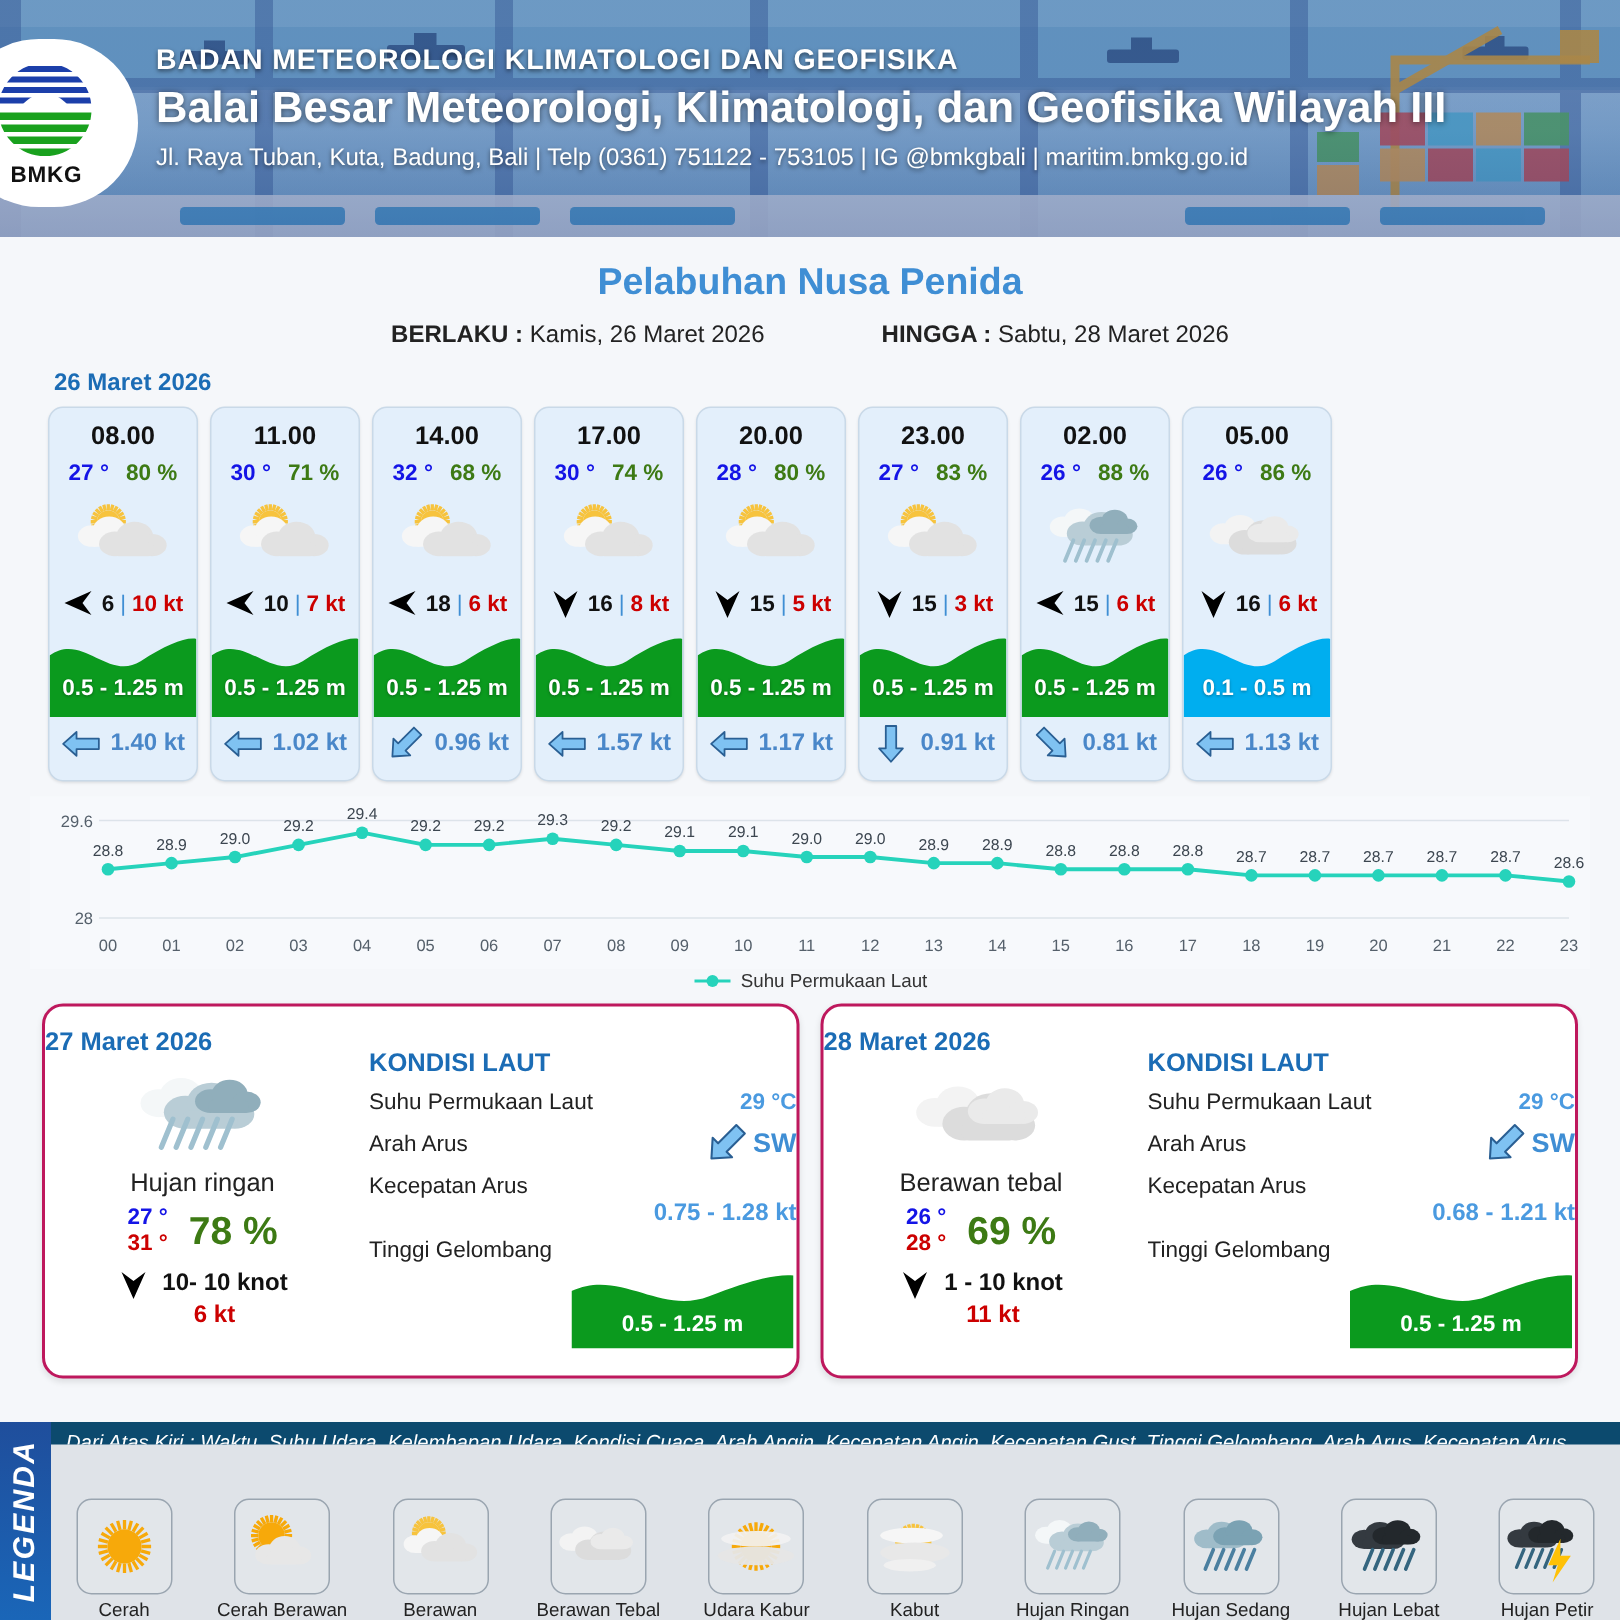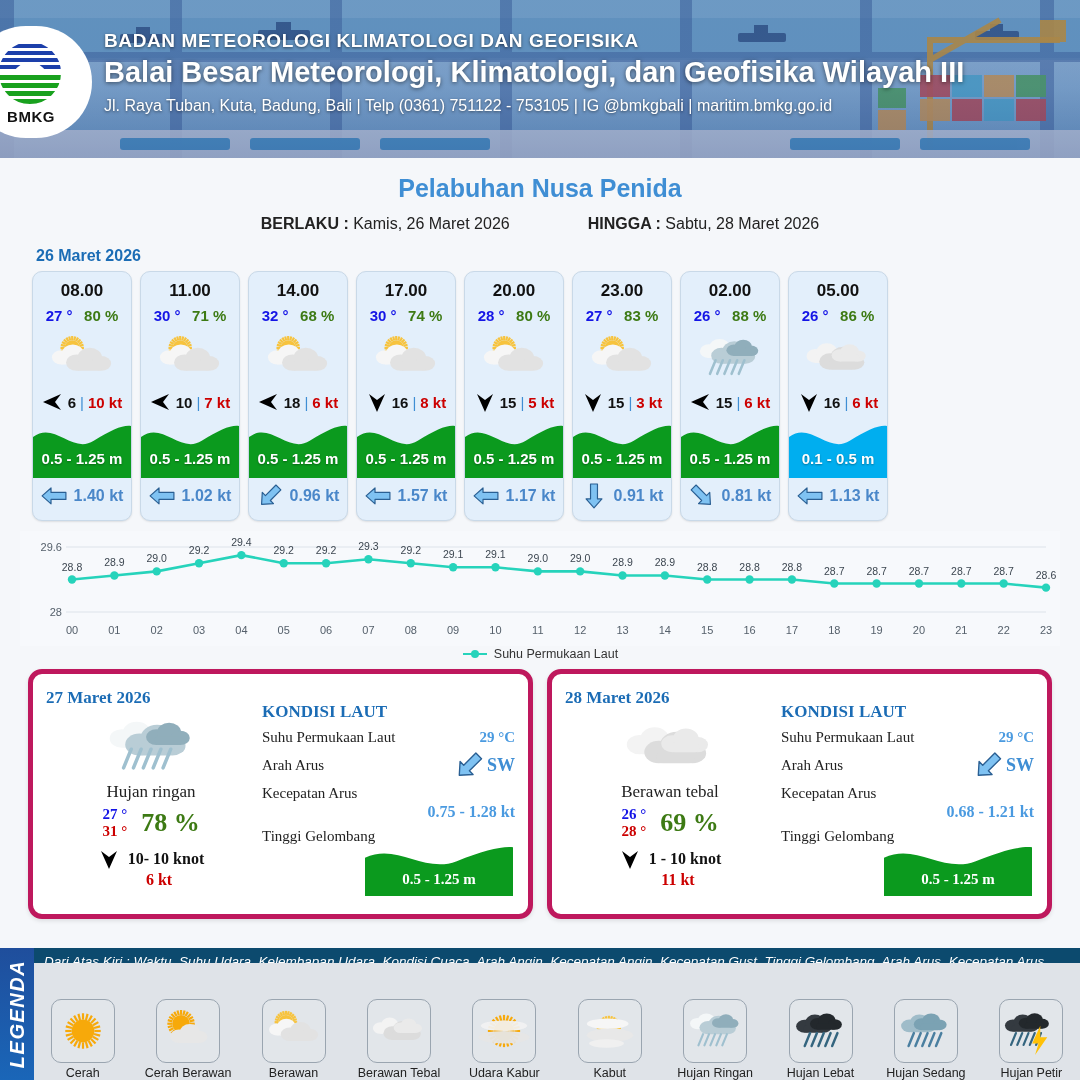--- a/index.html
+++ b/index.html
@@ -121,25 +121,24 @@
   .chart-legend {
     text-align: center; font-size: 12.5px; color: #333; margin-top: 1px;
     display:flex; align-items:center; justify-content:center; gap:6px;
   }
   .legend-mark { display:inline-block; }
 
   
   .dailies { display: flex; gap: 14px; padding: 8px 28px 0 28px; }
   .daily {
     flex: 1; height: 250px; background: #fff;
-    border: 5px solid #be185d; border-radius: 14px;
+    border: 2px solid #be185d; border-radius: 14px;
     box-shadow: 0 2px 4px rgba(0,0,0,.10);
-    position: relative; padding: 14px 13px;
+    position: relative; padding: 14px 0;
     display: flex;
-    font-family: Liberation Serif, serif;
   }
   .d-left { width: 210px; position: relative; }
   .d-date { font-size: 17px; font-weight: bold; color: #1b6cb5; }
   .d-icon { height: 70px; display:flex; align-items:center; justify-content:center; margin-top: 2px; }
   .d-cond { text-align:center; font-size: 17px; color: #222; margin-top: 2px; }
   .d-temps {
     display:flex; align-items:center; justify-content:center; gap: 14px; margin-top: 4px;
   }
   .d-tcol { display:flex; flex-direction: column; font-size:15px; font-weight:bold; line-height:1.15; }
   .d-tmin { color:#1414e6; }
@@ -1343,20 +1342,46 @@
                 <line x1="37" y1="0" x2="30" y2="17" stroke="#9fc0cf" stroke-width="3.2" stroke-linecap="round"></line>
                 <line x1="46" y1="0" x2="39" y2="17" stroke="#9fc0cf" stroke-width="3.2" stroke-linecap="round"></line>
               </g>
             </svg>
           </div>
     <div class="legend-label">Hujan Ringan</div>
         </div>
         <div class="legend-item">
     <div class="legend-box">
             <svg viewBox="0 0 58 52" width="58" height="52">
+              <g transform="translate(3.48,8.32) scale(0.6297142857142858)">
+    <ellipse cx="14" cy="20" rx="13" ry="10" fill="#9fbcc9" stroke="none" stroke-width="1"></ellipse>
+    <ellipse cx="30" cy="14" rx="15" ry="12" fill="#9fbcc9" stroke="none" stroke-width="1"></ellipse>
+    <ellipse cx="44" cy="21" rx="12" ry="9" fill="#9fbcc9" stroke="none" stroke-width="1"></ellipse>
+    <rect x="12" y="19" width="34" height="11" rx="5" fill="#9fbcc9"></rect>
+  </g>
+              <g transform="translate(16.240000000000002,7.280000000000001) scale(0.5965714285714286)">
+    <ellipse cx="14" cy="20" rx="13" ry="10" fill="#7ba2b3" stroke="none" stroke-width="1"></ellipse>
+    <ellipse cx="30" cy="14" rx="15" ry="12" fill="#7ba2b3" stroke="none" stroke-width="1"></ellipse>
+    <ellipse cx="44" cy="21" rx="12" ry="9" fill="#7ba2b3" stroke="none" stroke-width="1"></ellipse>
+    <rect x="12" y="19" width="34" height="11" rx="5" fill="#7ba2b3"></rect>
+  </g>
+              <g transform="translate(9.28,28.080000000000002) scale(0.7622857142857143)">
+                <line x1="10" y1="0" x2="3" y2="17" stroke="#4a7fa0" stroke-width="3.2" stroke-linecap="round"></line>
+                <line x1="19" y1="0" x2="12" y2="17" stroke="#4a7fa0" stroke-width="3.2" stroke-linecap="round"></line>
+                <line x1="28" y1="0" x2="21" y2="17" stroke="#4a7fa0" stroke-width="3.2" stroke-linecap="round"></line>
+                <line x1="37" y1="0" x2="30" y2="17" stroke="#4a7fa0" stroke-width="3.2" stroke-linecap="round"></line>
+                <line x1="46" y1="0" x2="39" y2="17" stroke="#4a7fa0" stroke-width="3.2" stroke-linecap="round"></line>
+              </g>
+            </svg>
+          </div>
+    <div class="legend-label">Hujan Sedang</div>
+        </div>
+        <div class="legend-item">
+    <div class="legend-box">
+            <svg viewBox="0 0 58 52" width="58" height="52">
               <g transform="translate(3.48,8.32) scale(0.6462857142857144)">
     <ellipse cx="14" cy="20" rx="13" ry="10" fill="#343a40" stroke="none" stroke-width="1"></ellipse>
     <ellipse cx="30" cy="14" rx="15" ry="12" fill="#343a40" stroke="none" stroke-width="1"></ellipse>
     <ellipse cx="44" cy="21" rx="12" ry="9" fill="#343a40" stroke="none" stroke-width="1"></ellipse>
     <rect x="12" y="19" width="34" height="11" rx="5" fill="#343a40"></rect>
   </g>
               <g transform="translate(17.4,7.280000000000001) scale(0.58)">
     <ellipse cx="14" cy="20" rx="13" ry="10" fill="#23282c" stroke="none" stroke-width="1"></ellipse>
     <ellipse cx="30" cy="14" rx="15" ry="12" fill="#23282c" stroke="none" stroke-width="1"></ellipse>
     <ellipse cx="44" cy="21" rx="12" ry="9" fill="#23282c" stroke="none" stroke-width="1"></ellipse>
@@ -1365,46 +1390,20 @@
               <g transform="translate(10.44,28.080000000000002) scale(0.7622857142857143)">
                 <line x1="10" y1="0" x2="3" y2="17" stroke="#34657f" stroke-width="3.2" stroke-linecap="round"></line>
                 <line x1="19" y1="0" x2="12" y2="17" stroke="#34657f" stroke-width="3.2" stroke-linecap="round"></line>
                 <line x1="28" y1="0" x2="21" y2="17" stroke="#34657f" stroke-width="3.2" stroke-linecap="round"></line>
                 <line x1="37" y1="0" x2="30" y2="17" stroke="#34657f" stroke-width="3.2" stroke-linecap="round"></line>
                 <line x1="46" y1="0" x2="39" y2="17" stroke="#34657f" stroke-width="3.2" stroke-linecap="round"></line>
               </g>
             </svg>
           </div>
     <div class="legend-label">Hujan Lebat</div>
-        </div>
-        <div class="legend-item">
-    <div class="legend-box">
-            <svg viewBox="0 0 58 52" width="58" height="52">
-              <g transform="translate(3.48,8.32) scale(0.6297142857142858)">
-    <ellipse cx="14" cy="20" rx="13" ry="10" fill="#9fbcc9" stroke="none" stroke-width="1"></ellipse>
-    <ellipse cx="30" cy="14" rx="15" ry="12" fill="#9fbcc9" stroke="none" stroke-width="1"></ellipse>
-    <ellipse cx="44" cy="21" rx="12" ry="9" fill="#9fbcc9" stroke="none" stroke-width="1"></ellipse>
-    <rect x="12" y="19" width="34" height="11" rx="5" fill="#9fbcc9"></rect>
-  </g>
-              <g transform="translate(16.240000000000002,7.280000000000001) scale(0.5965714285714286)">
-    <ellipse cx="14" cy="20" rx="13" ry="10" fill="#7ba2b3" stroke="none" stroke-width="1"></ellipse>
-    <ellipse cx="30" cy="14" rx="15" ry="12" fill="#7ba2b3" stroke="none" stroke-width="1"></ellipse>
-    <ellipse cx="44" cy="21" rx="12" ry="9" fill="#7ba2b3" stroke="none" stroke-width="1"></ellipse>
-    <rect x="12" y="19" width="34" height="11" rx="5" fill="#7ba2b3"></rect>
-  </g>
-              <g transform="translate(9.28,28.080000000000002) scale(0.7622857142857143)">
-                <line x1="10" y1="0" x2="3" y2="17" stroke="#4a7fa0" stroke-width="3.2" stroke-linecap="round"></line>
-                <line x1="19" y1="0" x2="12" y2="17" stroke="#4a7fa0" stroke-width="3.2" stroke-linecap="round"></line>
-                <line x1="28" y1="0" x2="21" y2="17" stroke="#4a7fa0" stroke-width="3.2" stroke-linecap="round"></line>
-                <line x1="37" y1="0" x2="30" y2="17" stroke="#4a7fa0" stroke-width="3.2" stroke-linecap="round"></line>
-                <line x1="46" y1="0" x2="39" y2="17" stroke="#4a7fa0" stroke-width="3.2" stroke-linecap="round"></line>
-              </g>
-            </svg>
-          </div>
-    <div class="legend-label">Hujan Sedang</div>
         </div>
         <div class="legend-item">
     <div class="legend-box">
             <svg viewBox="0 0 58 52" width="58" height="52">
               <g transform="translate(2.32,8.32) scale(0.6131428571428572)">
     <ellipse cx="14" cy="20" rx="13" ry="10" fill="#343a40" stroke="none" stroke-width="1"></ellipse>
     <ellipse cx="30" cy="14" rx="15" ry="12" fill="#343a40" stroke="none" stroke-width="1"></ellipse>
     <ellipse cx="44" cy="21" rx="12" ry="9" fill="#343a40" stroke="none" stroke-width="1"></ellipse>
     <rect x="12" y="19" width="34" height="11" rx="5" fill="#343a40"></rect>
   </g>

